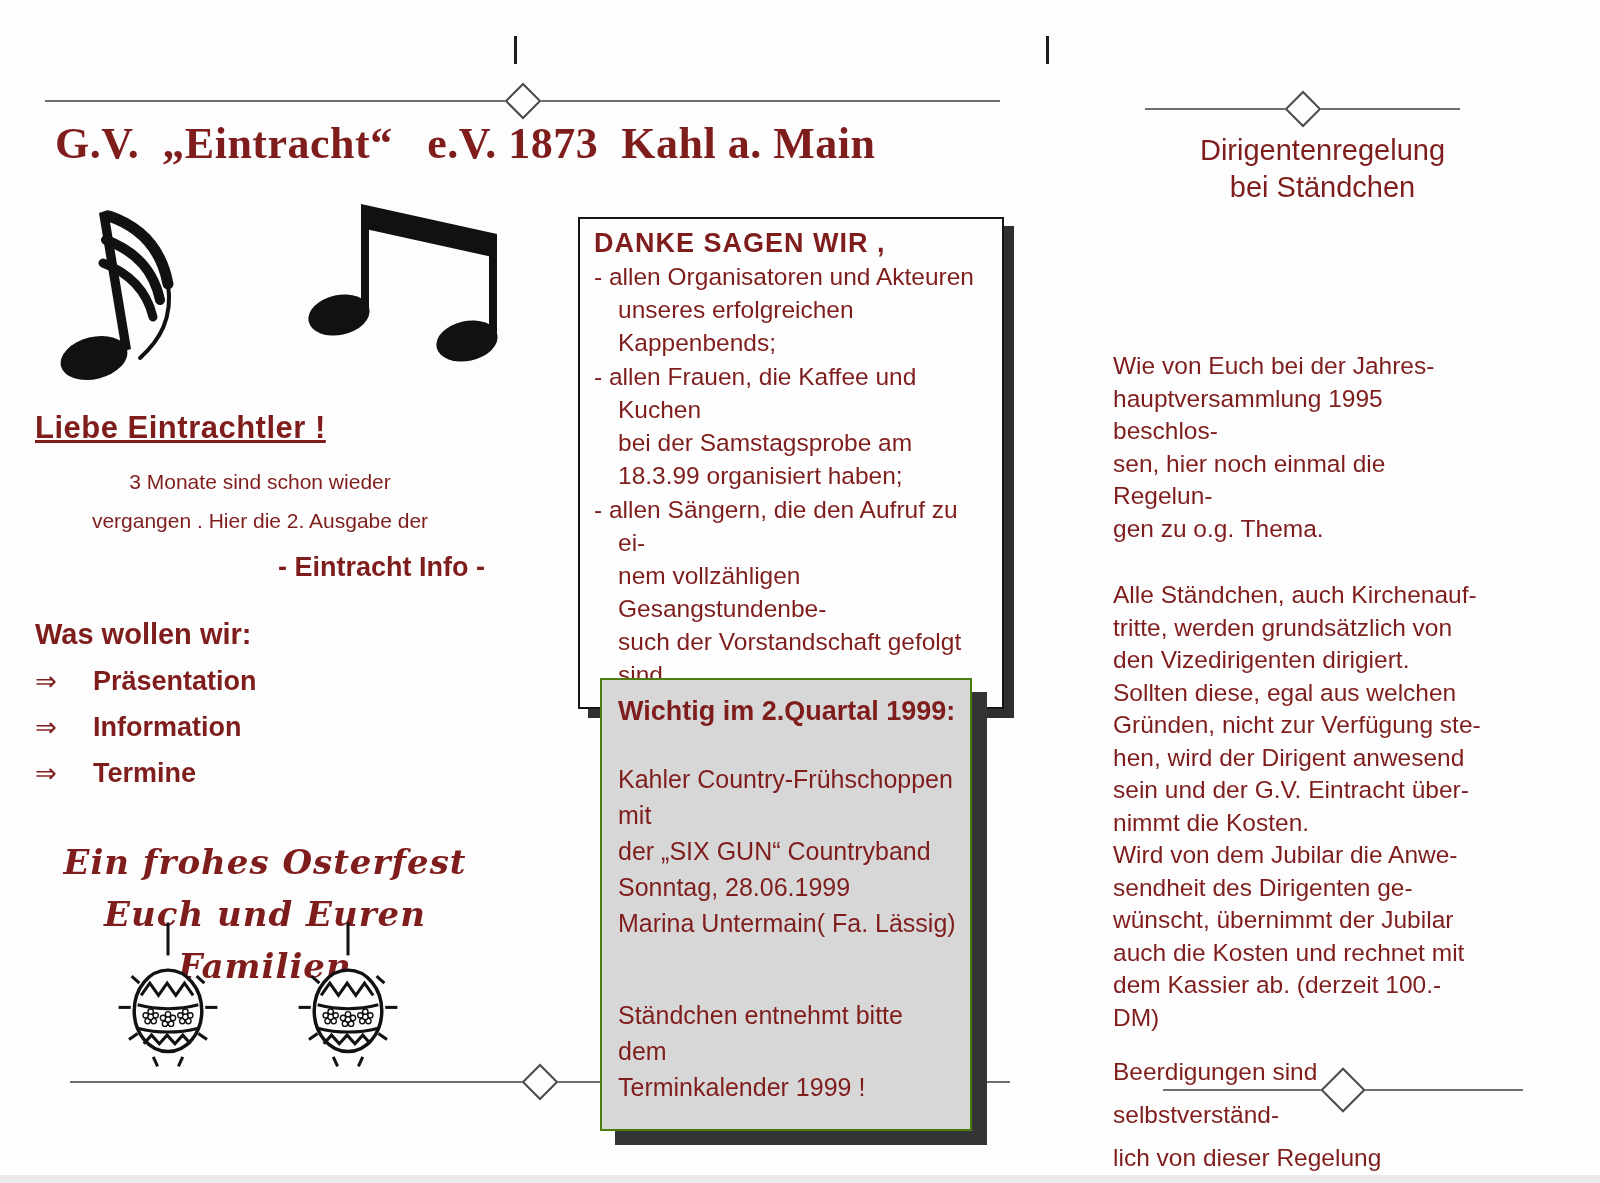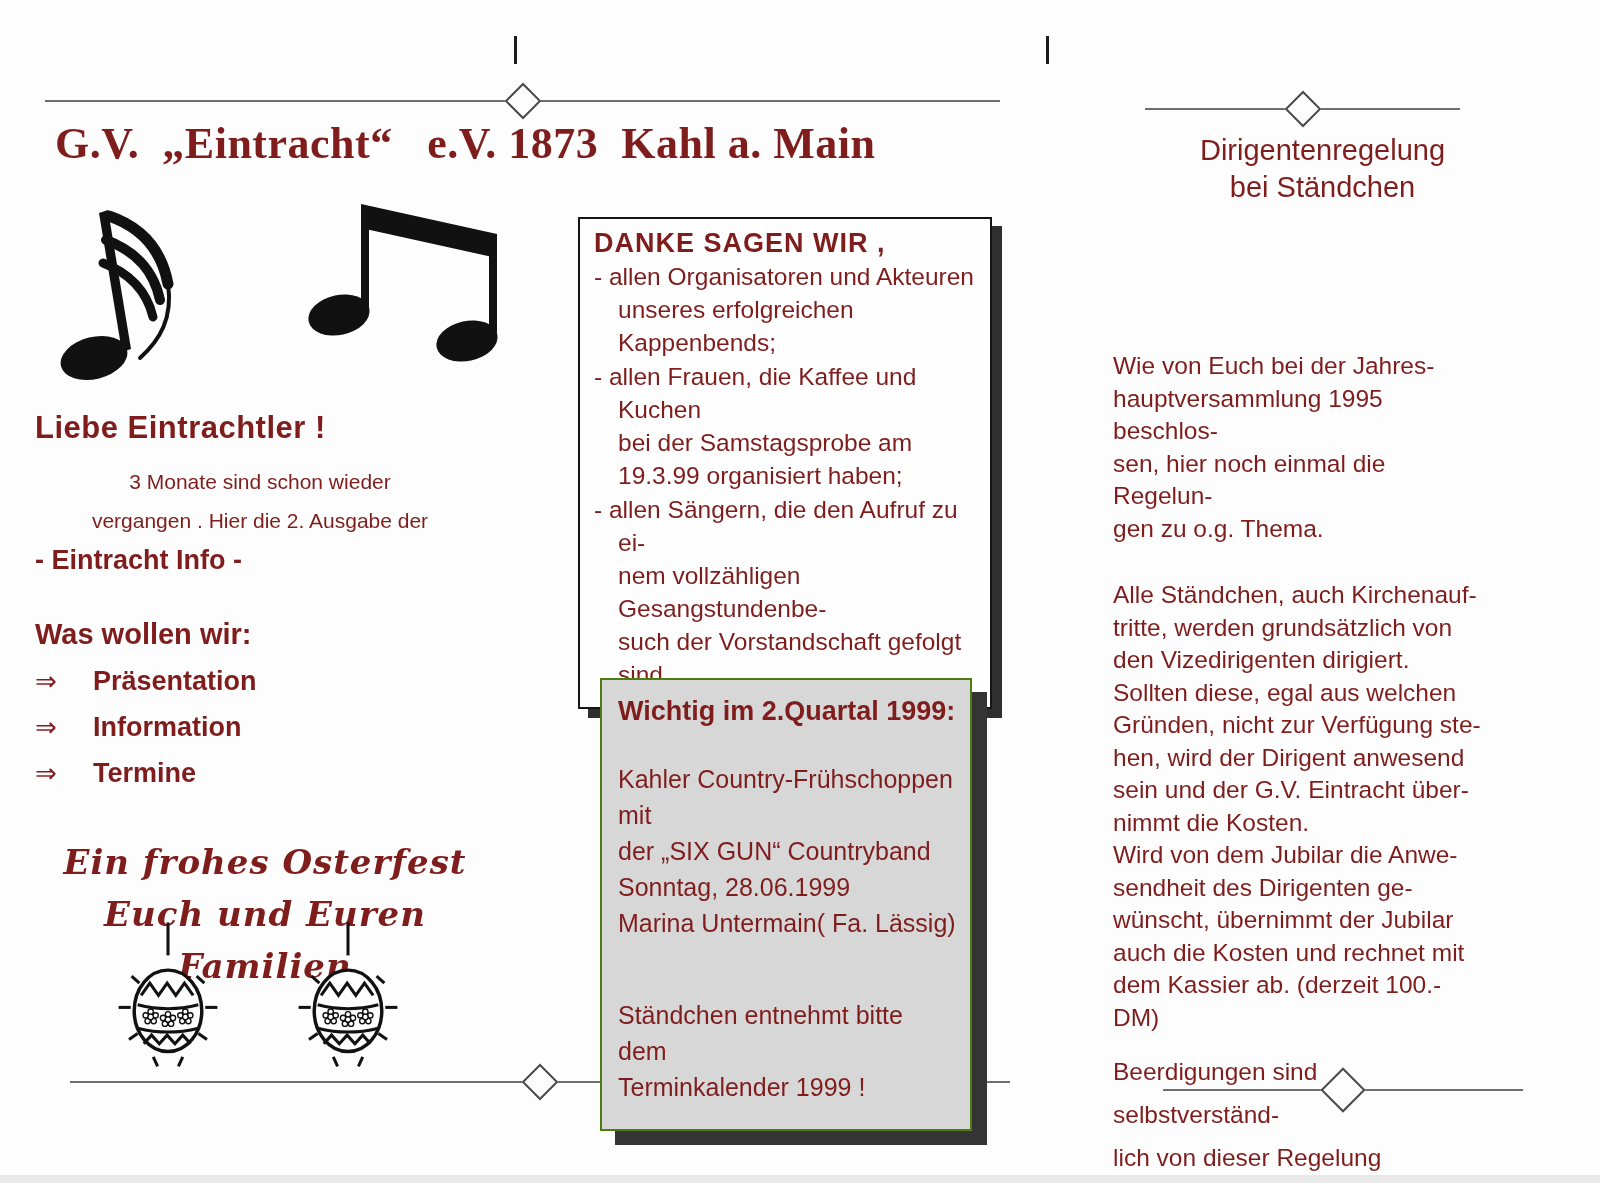--- a/index.html
+++ b/index.html
@@ -23,41 +23,41 @@
   .rule-bottom-right .diamond{width:28px;height:28px;}
   
   .title{
     position:absolute;left:55px;top:118px;
     font-family:"Liberation Serif",serif;font-weight:bold;
     font-size:44px;letter-spacing:.5px;white-space:pre;
   }
   .notes-single{position:absolute;left:52px;top:200px;}
   .notes-beamed{position:absolute;left:235px;top:198px;}
   .greeting{position:absolute;left:35px;top:410px;width:450px;}
-  .g-head{font-size:31px;font-weight:bold;letter-spacing:.5px;}
+  .g-head{font-size:31px;font-weight:bold;letter-spacing:.5px;text-decoration:underline;}
   .g-lines{margin-top:16px;text-align:center;font-size:21px;line-height:39px;white-space:pre-line;}
-  .g-emph{margin-top:5px;text-align:left;font-size:27px;font-weight:bold;}
+  .g-emph{margin-top:12px;text-align:right;font-size:27px;font-weight:bold;}
   .goals{position:absolute;left:35px;top:618px;}
   .goals-head{font-size:29px;font-weight:bold;}
   .goal-row{display:flex;align-items:baseline;margin-top:15px;}
   .goal-arrow{width:58px;font-size:26px;}
   .goal-label{font-size:27px;font-weight:bold;}
   .easter-text{
     position:absolute;left:40px;top:836px;width:450px;text-align:center;
     font-family:"DejaVu Serif",serif;font-style:italic;font-weight:600;
     font-size:34px;line-height:52px;white-space:pre-line;letter-spacing:1px;
   }
   .egg{position:absolute;}
   .egg-1{left:103px;top:922px;}
   .egg-2{left:283px;top:922px;}
   
   .thanks-box{
     position:absolute;left:578px;top:217px;width:384px;
     background:#fefefe;border:2px solid #151515;
-    box-shadow:10px 9px 0 #2f2f2f;padding:9px 12px 16px 14px;
+    box-shadow:10px 9px 0 #2f2f2f;padding:9px 24px 16px 14px;
   }
   .tb-head{font-size:27px;font-weight:bold;letter-spacing:1px;}
   .tb-item{font-size:24.5px;line-height:33px;padding-left:24px;text-indent:-24px;white-space:pre-line;margin-top:1px;}
   .important-box{
     position:absolute;left:600px;top:678px;width:338px;
     background:#d7d7d7;border:2px solid #4d7c0f;
     box-shadow:15px 14px 0 #343434;padding:16px 14px 24px 16px;
   }
   .ib-head{font-size:27px;font-weight:bold;}
   .ib-event{margin-top:34px;font-size:25px;line-height:36px;white-space:pre-line;}
@@ -193,21 +193,21 @@
     <line x1="58" y1="155" x2="63" y2="166" stroke="#111" stroke-width="3.5"></line>
     <line x1="92" y1="155" x2="87" y2="166" stroke="#111" stroke-width="3.5"></line>
   </svg>
 
   <div class="thanks-box">
     <div class="tb-head">DANKE SAGEN WIR ,</div>
     <div class="tb-item">- allen Organisatoren und Akteuren
 unseres erfolgreichen Kappenbends;</div>
     <div class="tb-item">- allen Frauen, die  Kaffee und Kuchen
 bei der Samstagsprobe am
-19.3.99 organisiert haben;</div>
+18.3.99 organisiert haben;</div>
     <div class="tb-item">- allen Sängern, die den Aufruf zu ei-
 nem vollzähligen Gesangstundenbe-
 such der Vorstandschaft gefolgt
 sind.</div>
   </div>
 
   <div class="important-box">
     <div class="ib-head">Wichtig im 2.Quartal 1999:</div>
     <div class="ib-event">Kahler Country-Frühschoppen mit
 der „SIX GUN“ Countryband

